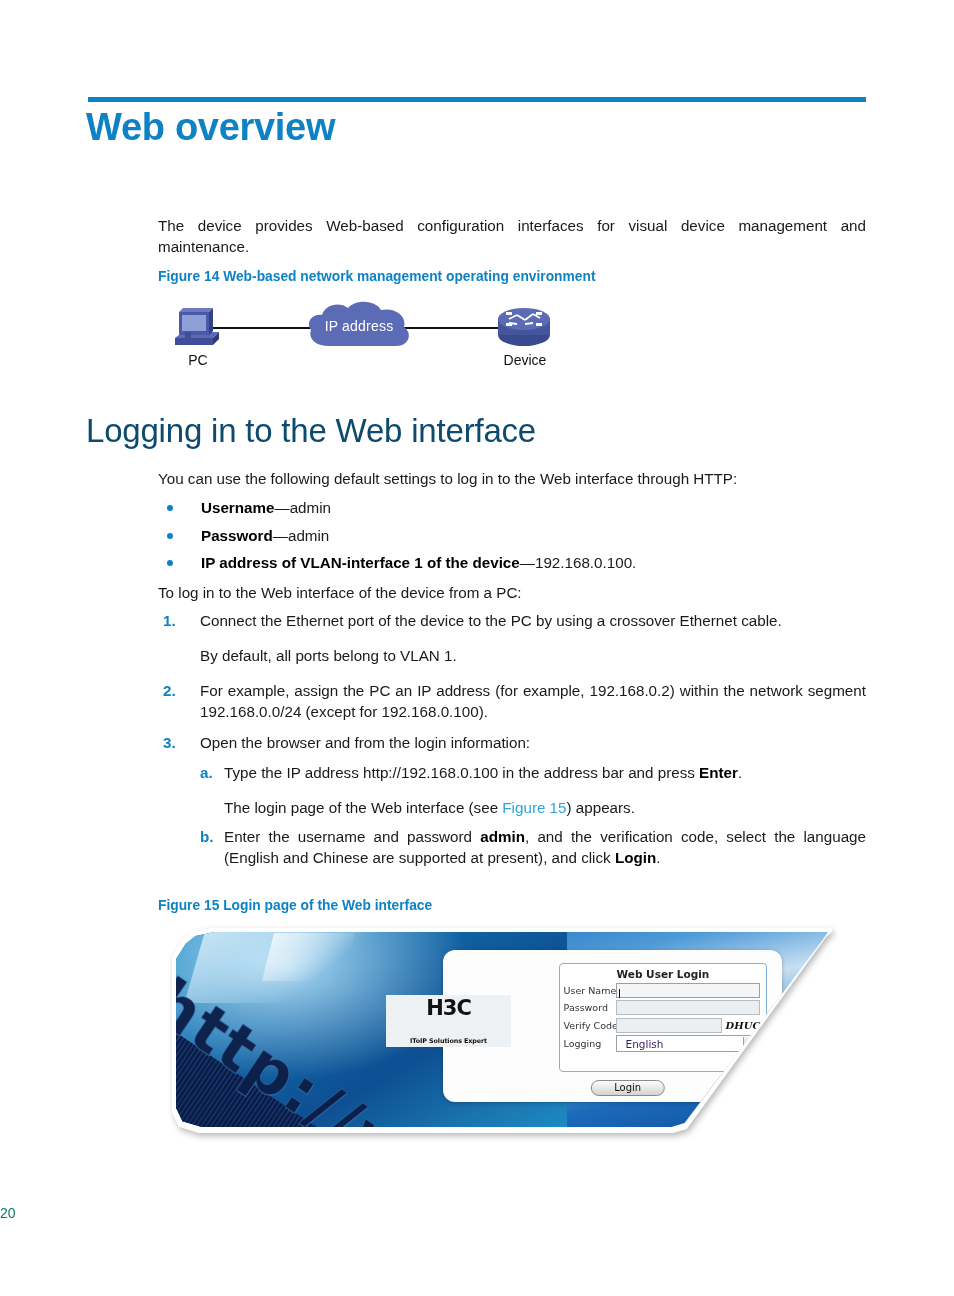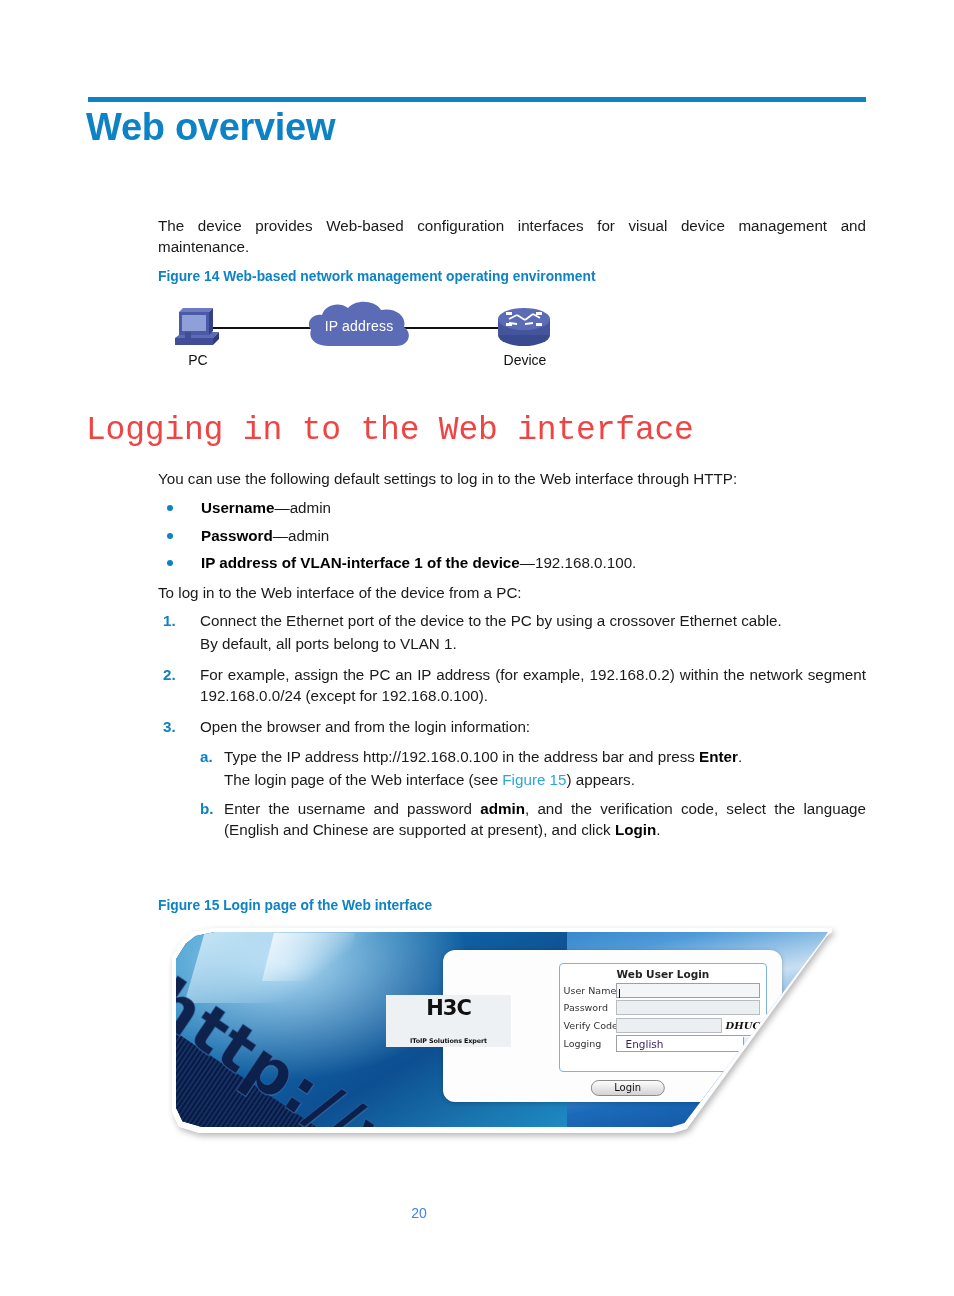--- a/index.html
+++ b/index.html
@@ -117,24 +117,23 @@
   }
   .lbl-pc  { left: 0px;   top: 56px; width: 86px; }
   .lbl-dev { left: 330px; top: 56px; width: 80px; }
 
   
   .h2-title {
     position: absolute;
     left: 86px;
     top: 412px;
     font-size: 33px;
-    color: #ef4444;
+    color: #0c4a6e;
     letter-spacing: -0.2px;
     white-space: nowrap;
-    font-family: Liberation Mono, monospace;
   }
 
   .p-defaults { top: 468px; }
 
   
   .bullets {
     position: absolute;
     left: 158px;
     top: 494px;
     width: 708px;
@@ -175,21 +174,21 @@
     font-weight: bold;
     color: #0d82c4;
     line-height: 21px;
   }
   .num-body {
     margin-left: 42px;
     font-size: 15.2px;
     line-height: 21px;
     color: #1a1a1a;
   }
-  .sub-para { margin-top: 2px; }
+  .sub-para { margin-top: 14px; }
   .gap { margin-top: 10px; }
 
   .alpha-list { margin-left: 42px; margin-top: 9px; }
   .alpha-item { position: relative; margin-bottom: 8px; }
   .alpha-marker {
     position: absolute;
     left: 0px;
     width: 22px;
     font-size: 15.2px;
     font-weight: bold;
@@ -430,23 +429,22 @@
     border: 1px solid #8a8a8a;
     border-radius: 9px;
   }
 
   
   .page-num {
     position: absolute;
     left: 0;
     top: 1205px;
     width: 838px;
-    text-align: center;
     font-size: 14px;
-    color: #3b82f6;
+    color: #0f766e;
   }
 </style>
 </head>
 <body>
 
 <div class="page">
 
   <div class="h1-rule"></div>
   <div class="h1-title">Web overview</div>
 

